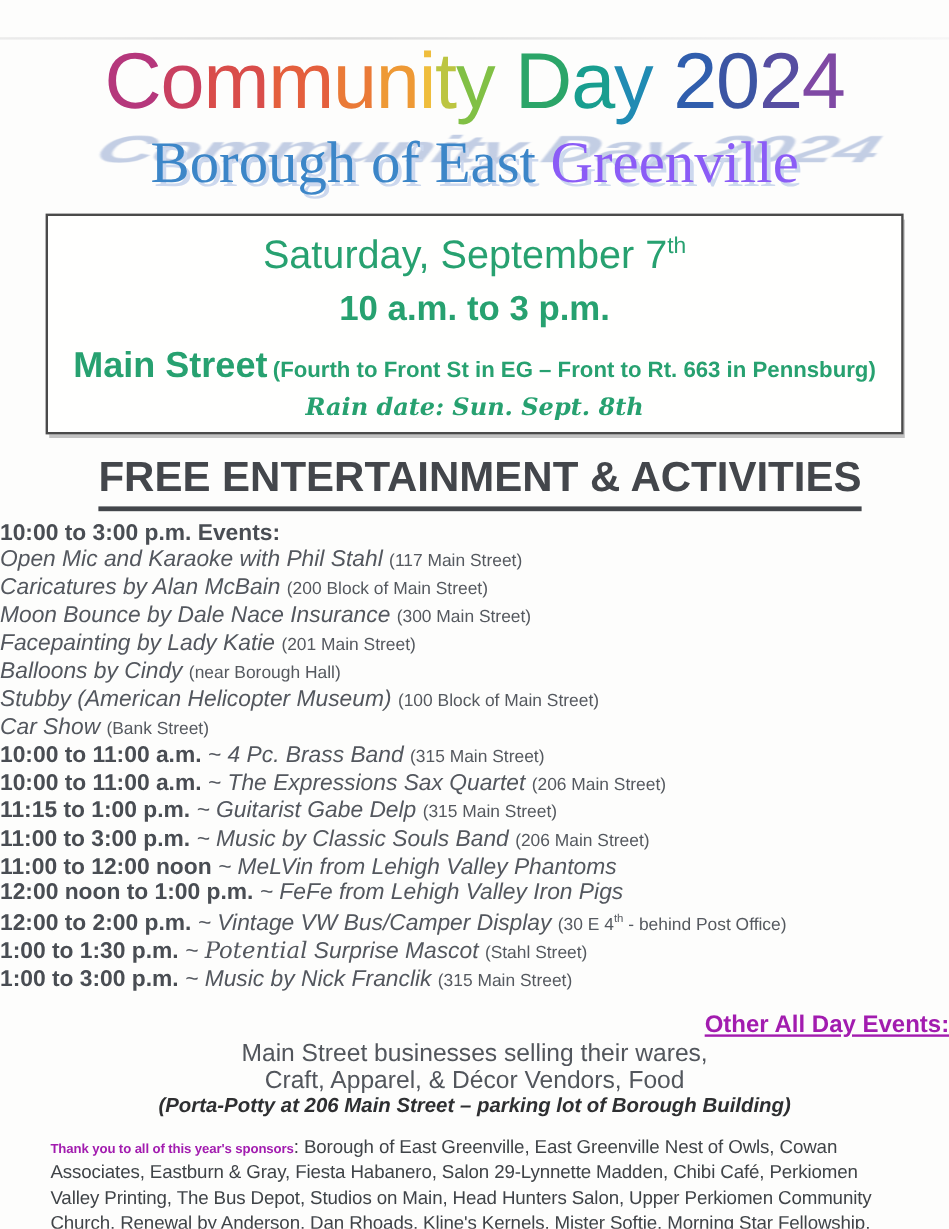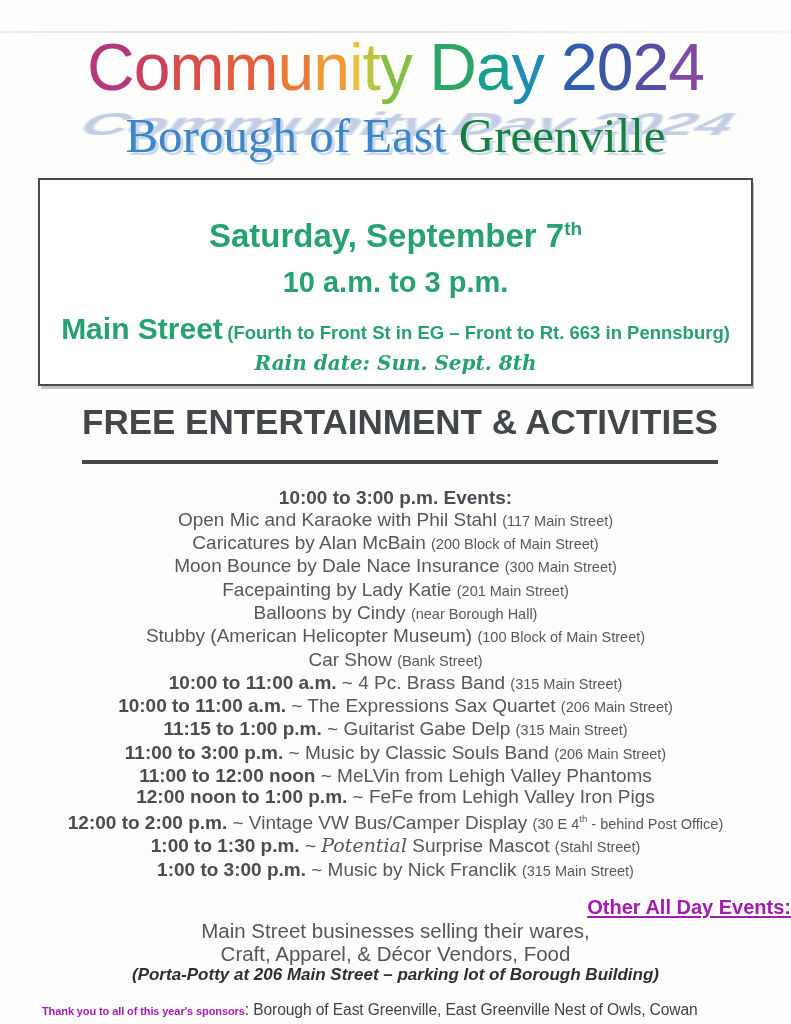--- a/index.html
+++ b/index.html
@@ -29,55 +29,55 @@
     transform-origin:42% 100%;
     filter:blur(1px);opacity:.85;
   }
   .subtitle{
     position:relative;z-index:2;margin:10px 0 0 0;
     font-family:"Liberation Serif",serif;font-weight:normal;
     font-size:49px;line-height:1.05;
     text-shadow:3px 3px 0 #ccd8ee;
   }
   .subtitle .s1{color:#3c86c8;}
-  .subtitle .s2{color:#15803d;text-align:right;}
+  .subtitle .s2{color:#8b5cf6;text-align:right;}
   
   .info-box{
     margin:17px 38px 0 38px;
     border:2px solid #4a4a4a;
     box-shadow:2px 4px 0 -1px #c2c2c2;
     background:#fffffe;
     text-align:center;
     padding:13px 6px 9px 6px;
     color:#27a170;
   }
-  .box-date{font-size:33px;font-weight:bold;letter-spacing:0px;margin-top:24px;}
+  .box-date{font-size:33px;font-weight:normal;letter-spacing:0px;}
   .box-date sup{font-size:19px;}
   .box-time{font-size:29px;font-weight:bold;margin-top:11px;}
   .box-loc{margin-top:13px;}
   .loc-main{font-size:30px;font-weight:bold;}
   .loc-detail{font-size:18.5px;font-weight:bold;}
   .box-rain{
     margin-top:5px;
     font-family:"DejaVu Serif","Liberation Serif",serif;
     font-style:italic;font-size:20px;font-weight:600;
   }
   
   .heading-row{margin:16px 0 0 82px;}
   .section-heading{
     display:inline-block;
     font-size:35px;font-weight:bold;color:#43464b;letter-spacing:0;
-    border-bottom:4px solid #43464b;padding-bottom:18px;
+    border-bottom:4px solid #43464b;padding-bottom:4px;
     white-space:nowrap;
   }
   
-  .events{margin-top:23px;text-align:center;color:#50545a;}
+  .events{margin-top:8px;color:#50545a;}
   .event-line{font-size:19px;line-height:21.3px;white-space:nowrap;}
   .event-line .t{font-weight:bold;color:#494d53;}
-  .event-line .p{color:#53575e;}
+  .event-line .p{color:#53575e;font-style:italic;}
   .event-line .l{font-size:14.5px;color:#55595f;}
   .event-line .ls{font-size:9.5px;vertical-align:super;color:#55595f;}
   .event-line .sc{
     font-family:"DejaVu Serif","Liberation Serif",serif;
     font-style:italic;color:#53575e;
   }
   
   .other-heading{
     margin-top:14px;text-align:right;
     font-size:20px;font-weight:bold;color:#a21caf;

